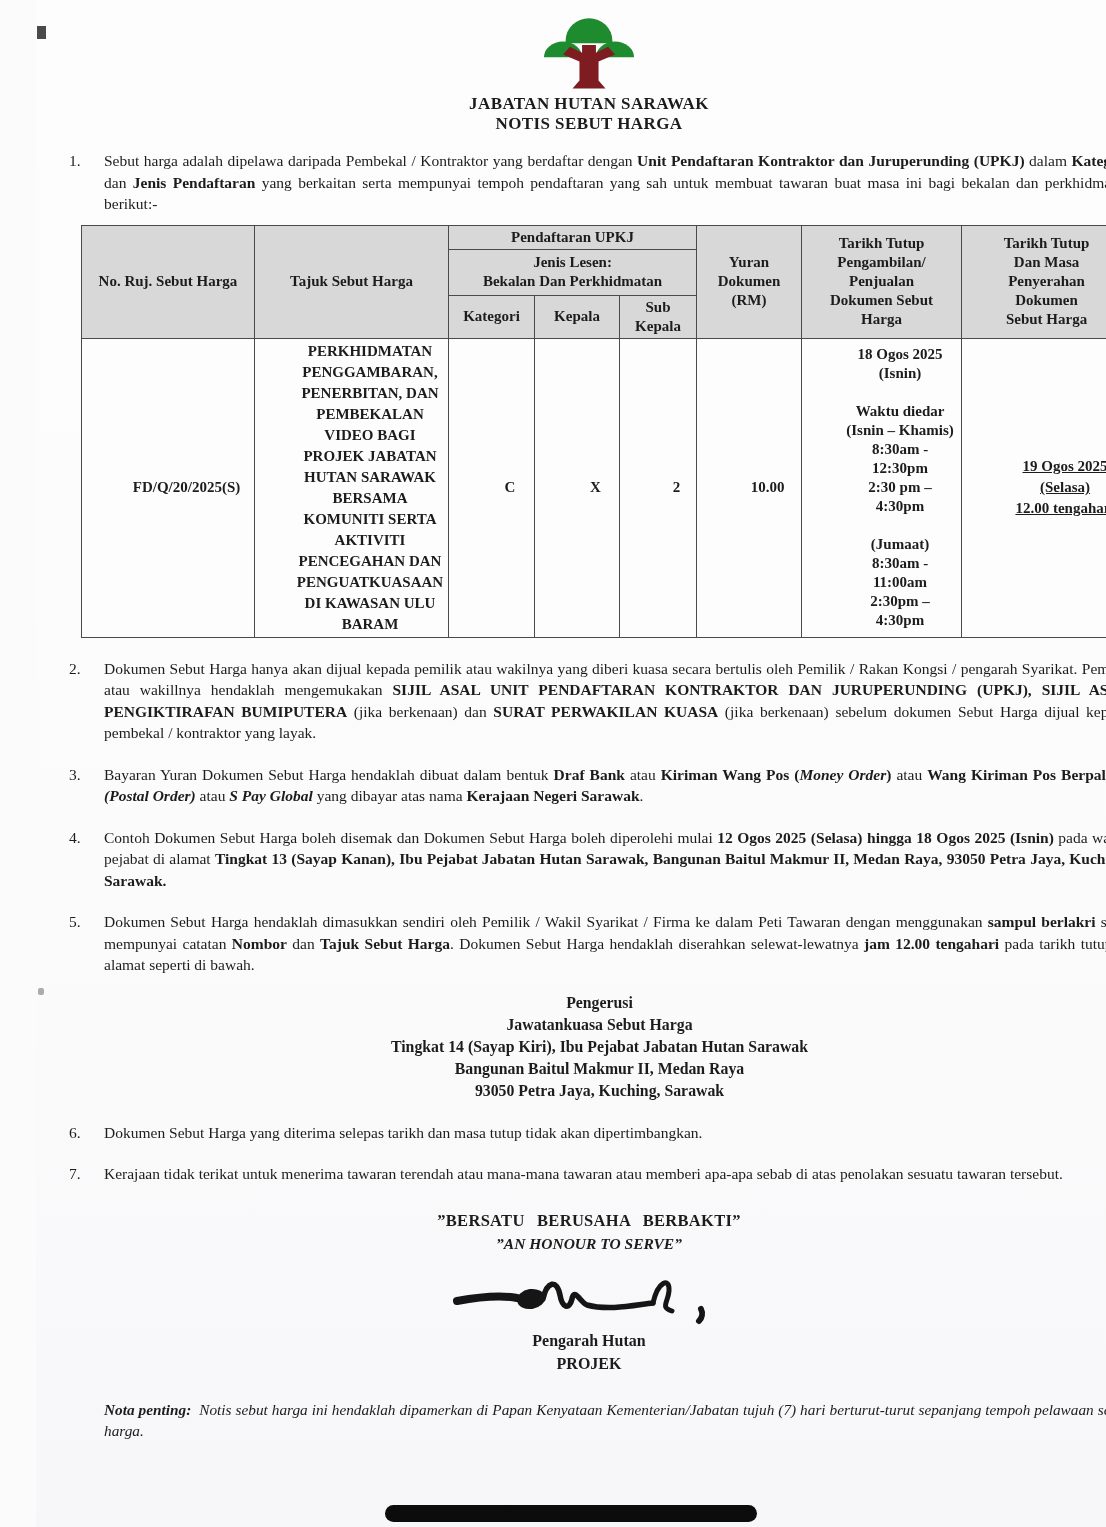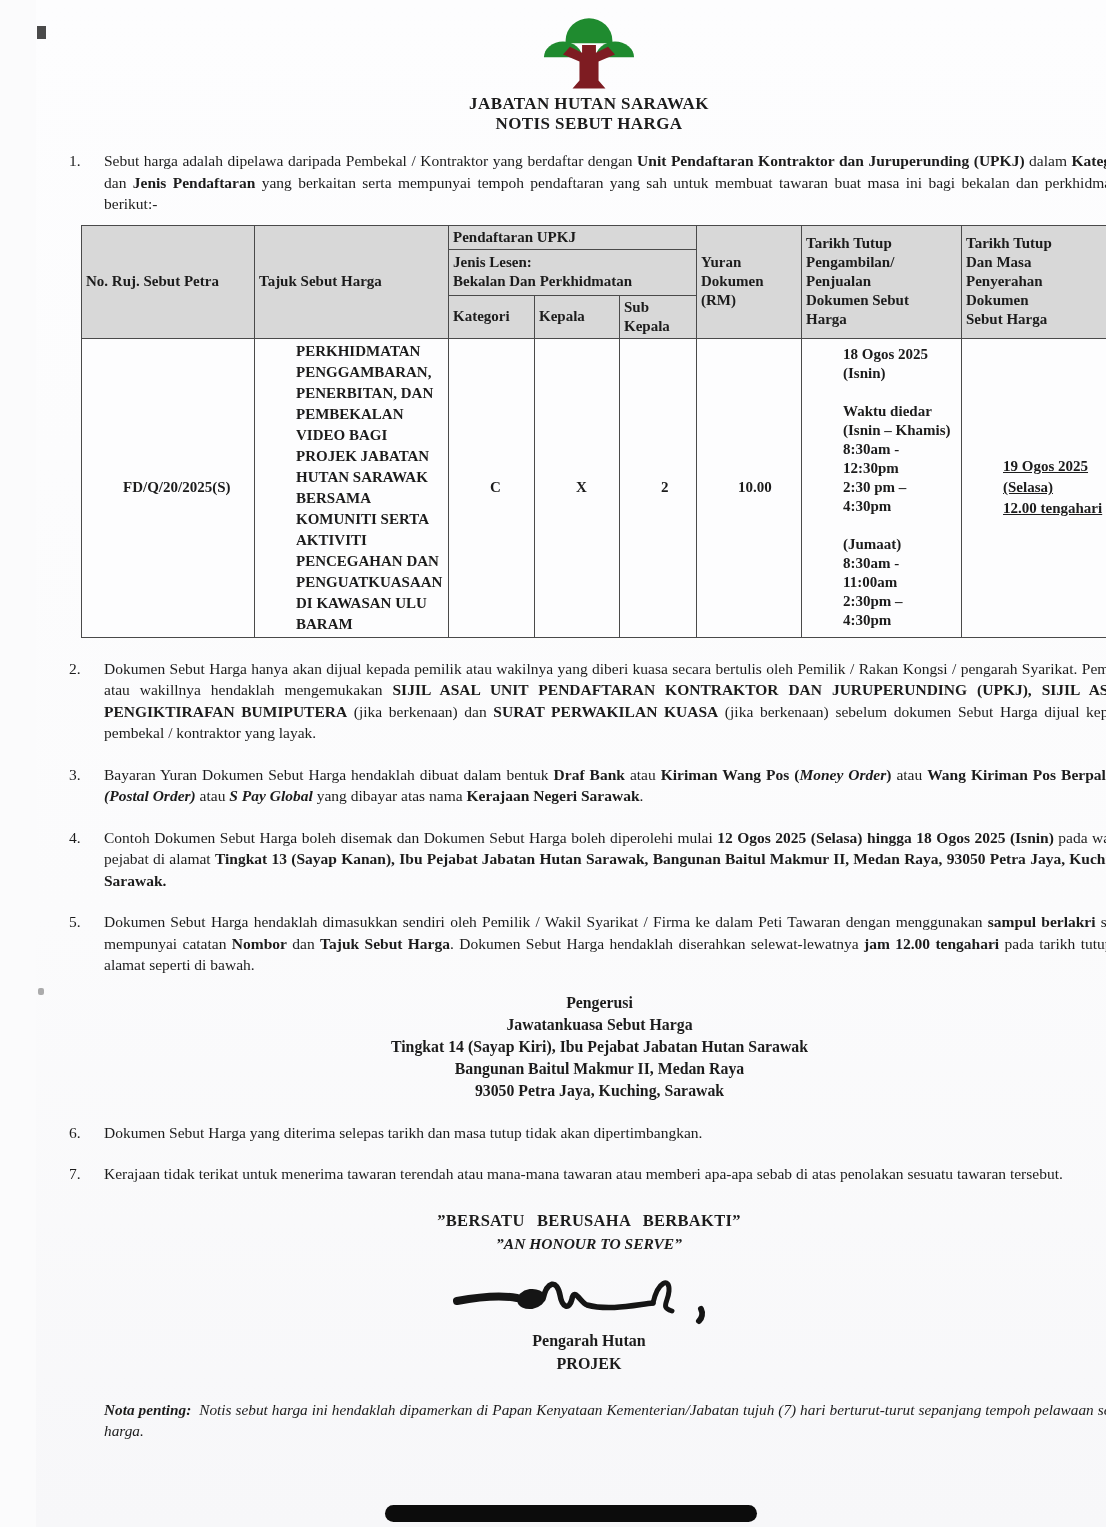--- a/index.html
+++ b/index.html
@@ -24,21 +24,21 @@
   .paras{margin:14px 12px 0 33px;}
   .para{position:relative;padding-left:35px;margin-top:20px;font-size:15.5px;line-height:21.5px;text-align:justify;}
   .para .pnum{position:absolute;left:0;top:0;}
   .b{font-weight:bold;}
   .bi{font-weight:bold;font-style:italic;}
   
   .tbl-wrap{margin:10px 12px 0 45px;}
   table.notice{border-collapse:collapse;width:1050px;table-layout:fixed;}
   table.notice th,table.notice td{
     border:1.6px solid #4a4a4a;
-    font-size:15px;text-align:left;vertical-align:middle;
+    font-size:15px;text-align:center;vertical-align:middle;
     padding:2px 4px;box-sizing:border-box;
   }
   table.notice th{background:#d8d8d8;font-weight:bold;line-height:19px;}
   table.notice td{background:#fdfdfe;font-weight:bold;padding-left:41px;}
   .pre{white-space:pre-line;}
   td.tajuk{line-height:21px;}
   td.tarikh1{line-height:19px;font-size:14.8px;}
   td.tarikh2{line-height:21px;text-decoration:underline;}
   
   .address{margin-top:16px;text-align:center;font-weight:bold;font-size:15.8px;line-height:22px;white-space:pre-line;}
@@ -98,21 +98,21 @@
               <col style="width:194px">
               <col style="width:86px">
               <col style="width:85px">
             <col style="width:77px">
               <col style="width:105px">
               <col style="width:160px">
               <col style="width:170px">
           </colgroup>
           <thead>
             <tr>
-              <th rowspan="3" style="height:40px;">No. Ruj. Sebut Petra</th>
+              <th rowspan="3" style="height:40px;">No. Ruj. Sebut Harga</th>
               <th rowspan="3">Tajuk Sebut Harga</th>
               <th colspan="3">Pendaftaran UPKJ</th>
               <th rowspan="3" class="pre">Yuran
 Dokumen
 (RM)</th>
               <th rowspan="3" class="pre">Tarikh Tutup
 Pengambilan/
 Penjualan
 Dokumen Sebut
 Harga</th>

